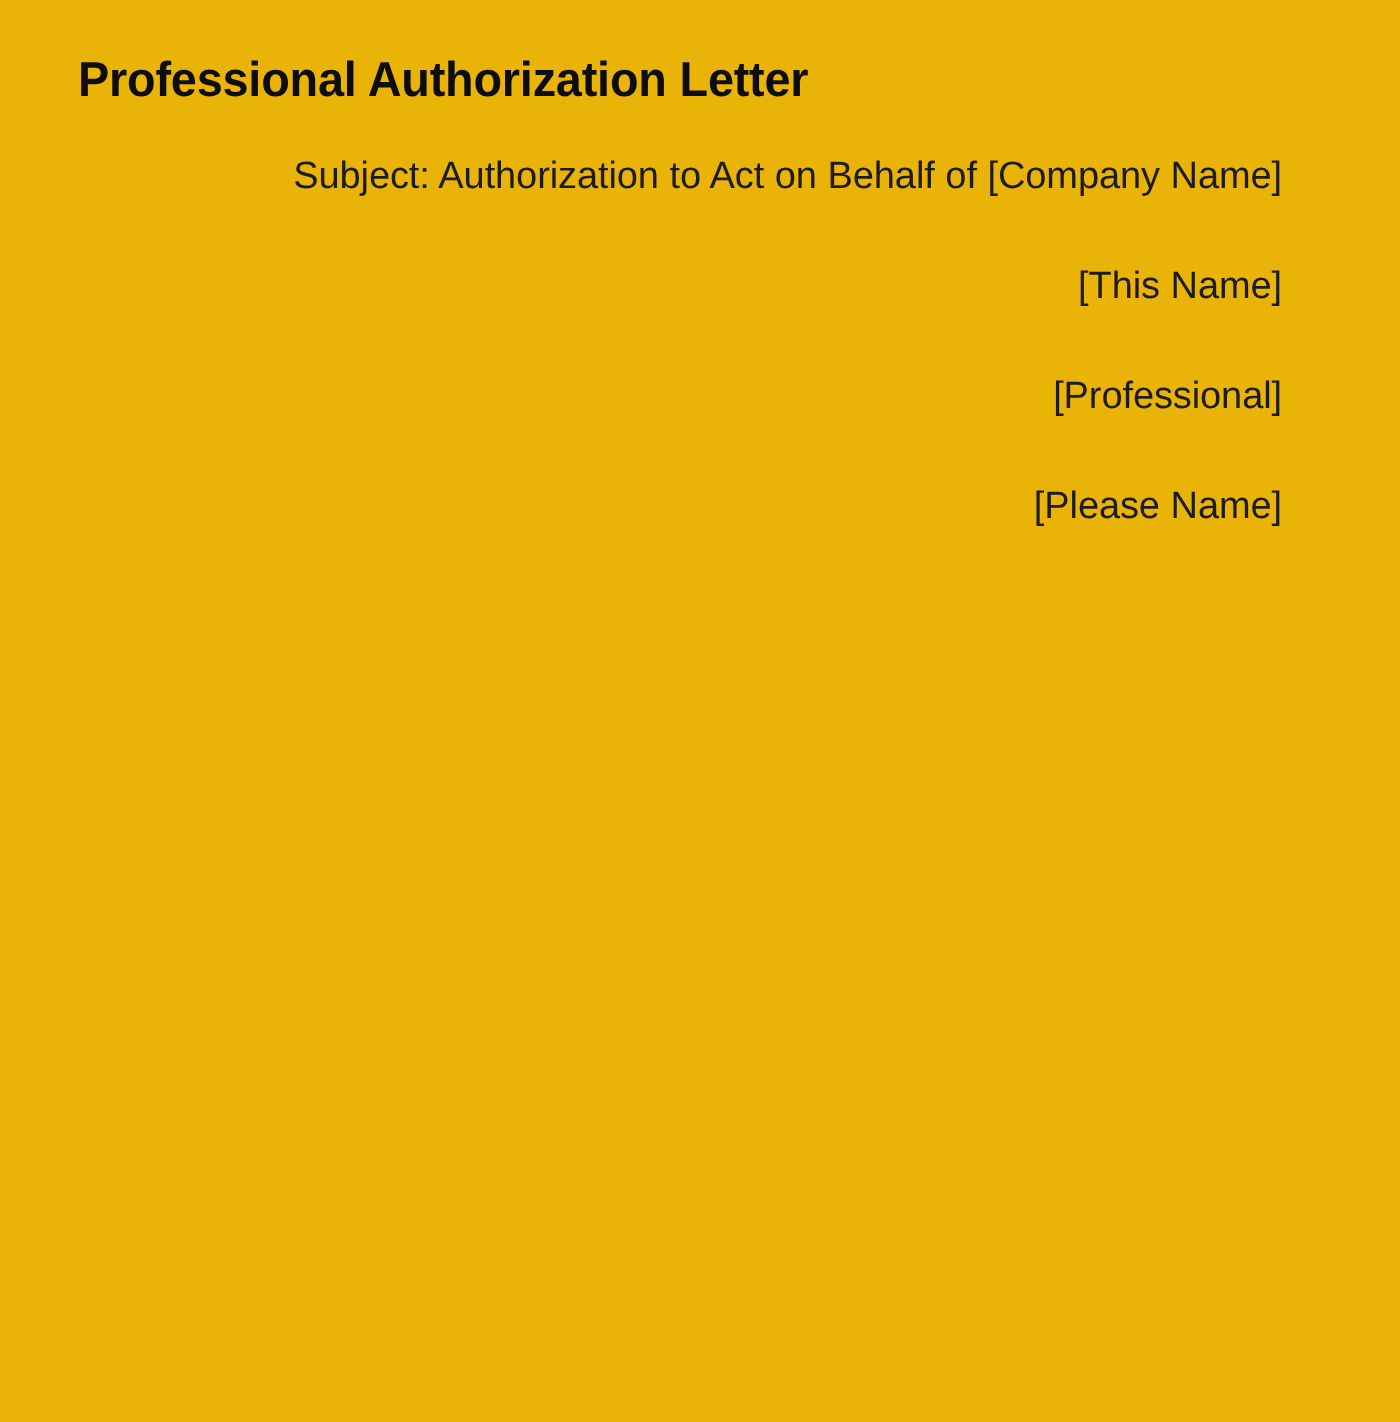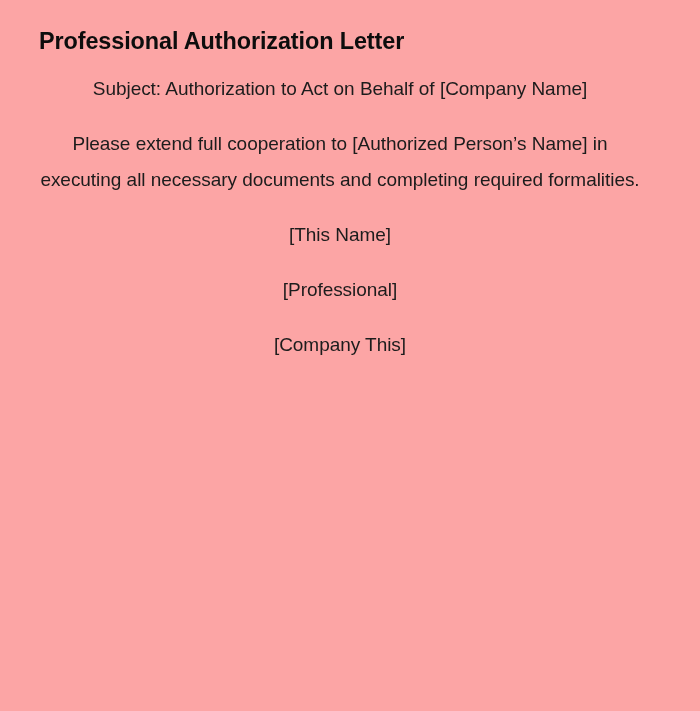--- a/index.html
+++ b/index.html
@@ -11,21 +11,21 @@
     height: 711px;
     background: #ffffff;
     font-family: "Liberation Sans", sans-serif;
     -webkit-font-smoothing: antialiased;
     overflow: hidden;
   }
 
   .document {
     width: 700px;
     height: 711px;
-    background: #fca5a5;
+    background: #eab308;
     box-sizing: border-box;
     padding: 0;
     position: relative;
   }
 
   .doc-inner {
     position: absolute;
     left: 39px;
     top: 0;
     width: 602px;
@@ -50,45 +50,44 @@
   }
 
   .para {
     font-size: 19px;
     font-weight: normal;
     color: #1c1c1c;
     line-height: 36px;
     margin: 0 0 19px 0;
     letter-spacing: -0.05px;
     word-spacing: 0.1px;
-    text-align: center;
+    text-align: right;
   }
 
   .para:last-child {
     margin-bottom: 0;
   }
 </style>
 </head>
 <body>
 
 <div class="document">
   <div class="doc-inner">
 
     <h1 class="doc-title">Professional Authorization Letter</h1>
 
     <div class="doc-body">
 
       <p class="para">Subject: Authorization to Act on Behalf of [Company Name]</p>
 
 
 
-      <p class="para">Please extend full cooperation to [Authorized Person’s Name] in executing all necessary documents and completing required formalities.</p>
 
 
       <p class="para">[This Name]</p>
 
       <p class="para">[Professional]</p>
 
-      <p class="para">[Company This]</p>
+      <p class="para">[Please Name]</p>
 
     </div>
   </div>
 </div>
 
 </body></html>

